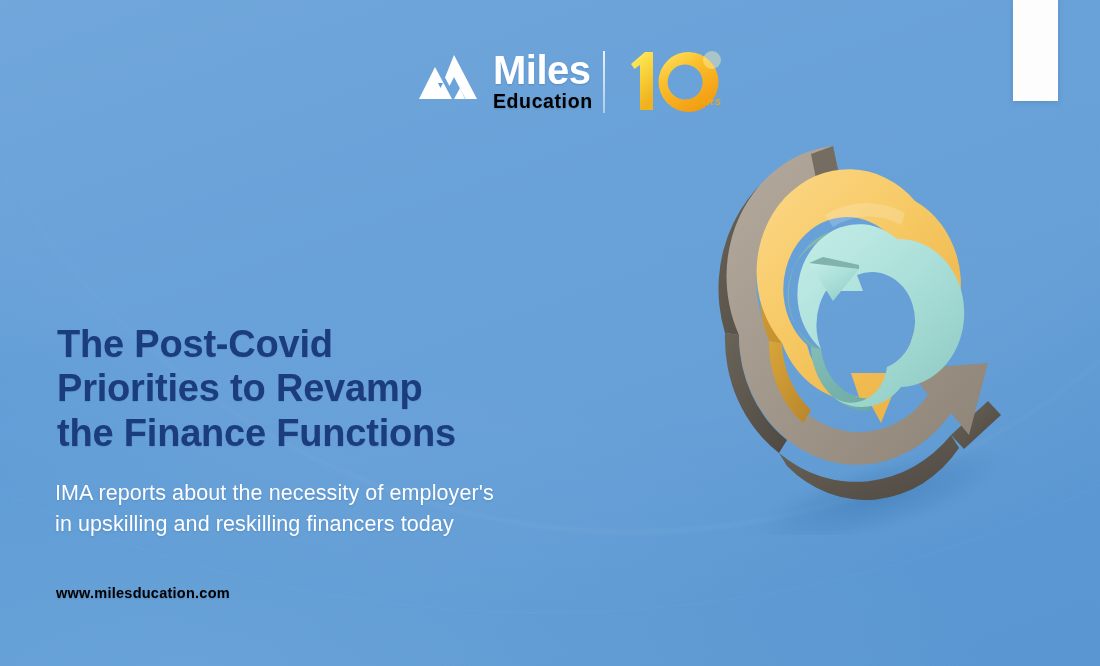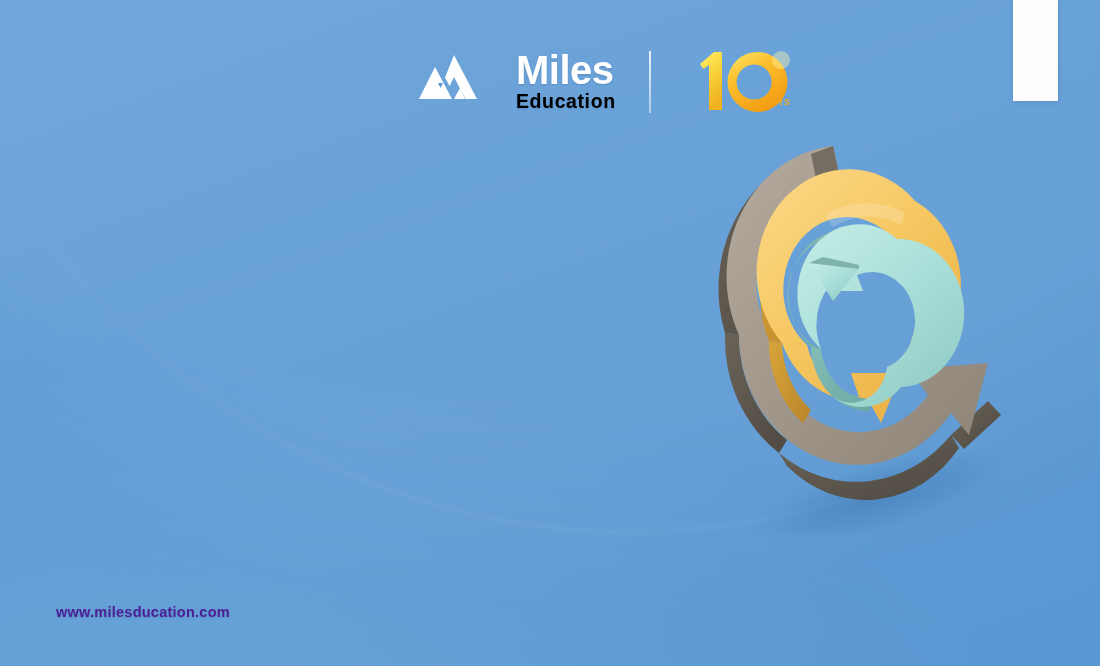--- a/index.html
+++ b/index.html
@@ -47,21 +47,21 @@
     left:1013px; top:-2px;
     width:45px; height:103px;
     background:#fdfdfd;
     box-shadow:0 1px 5px rgba(28,62,110,0.18);
   }
 
   
   .logo{
     position:absolute;
     left:418px; top:48px;
-    display:flex; align-items:flex-start; gap:26px;
+    display:flex; align-items:flex-start; gap:3px;
     height:70px;
   }
   .logo-mark{ width:72px; height:56px; flex:none; margin-top:5px; }
   .logo-words{ display:flex; flex-direction:column; line-height:1; padding-top:2px; }
   .logo-miles{
     font-size:40px; font-weight:bold; color:#ffffff;
     letter-spacing:-0.5px;
     text-shadow:0 1px 2px rgba(25,60,110,0.22);
   }
   .logo-education{
@@ -103,22 +103,22 @@
     color:#ffffff;
     font-size:21.5px;
     font-weight:normal;
     line-height:1.42;
     letter-spacing:0.1px;
     white-space:pre-line;
     text-shadow:0 1px 2px rgba(25,60,110,0.17);
   }
   .website{
     position:absolute;
-    left:56px; top:604px;
-    color:#4c1d95;
+    left:56px; top:585px;
+    color:#000000;
     font-size:14.5px;
     font-weight:bold;
     letter-spacing:0.25px;
     text-shadow:0 1px 2px rgba(25,60,110,0.20);
   }
 </style>
 </head>
 <body>
 
 <div class="banner">
@@ -279,15 +279,20 @@
                  A52 59 0 0 0 138 244 Z" fill="url(#mintFace)"></path>
 
         <path d="M126 158 L176 164 L150 196 Z" fill="url(#mintFace)"></path>
         <path d="M126 158 L140 152 L176 160 L176 164 Z" fill="#7fb3ac"></path>
       </g>
 
       <path d="M160 110 A86 96 0 0 1 240 108 L236 120 A74 84 0 0 0 168 122 Z" fill="#ffffff" opacity="0.18"></path>
     </svg>
   </div>
 
+  <h1 class="headline">The Post-Covid
+Priorities to Revamp
+the Finance Functions</h1>
+  <p class="subhead">IMA reports about the necessity of employer's
+in upskilling and reskilling financers today</p>
   <span class="website">www.milesducation.com</span>
 
 </div>
 
 </body></html>

